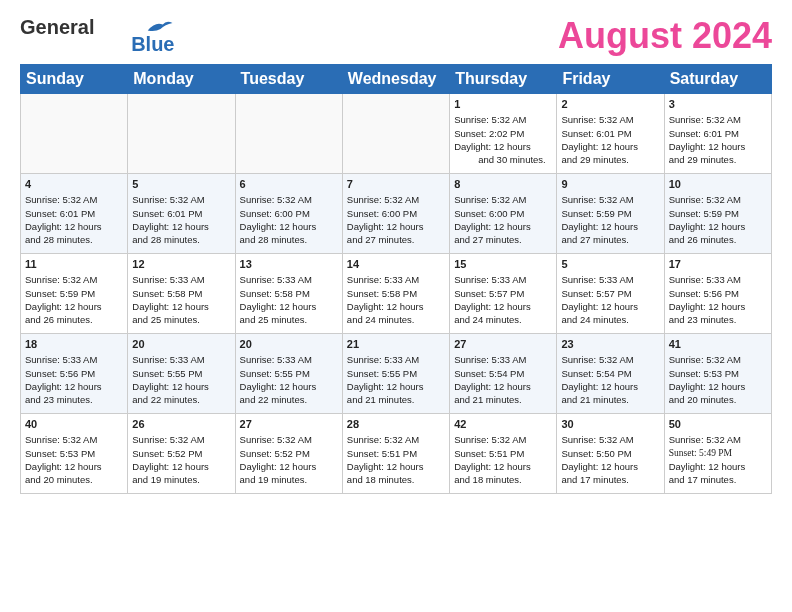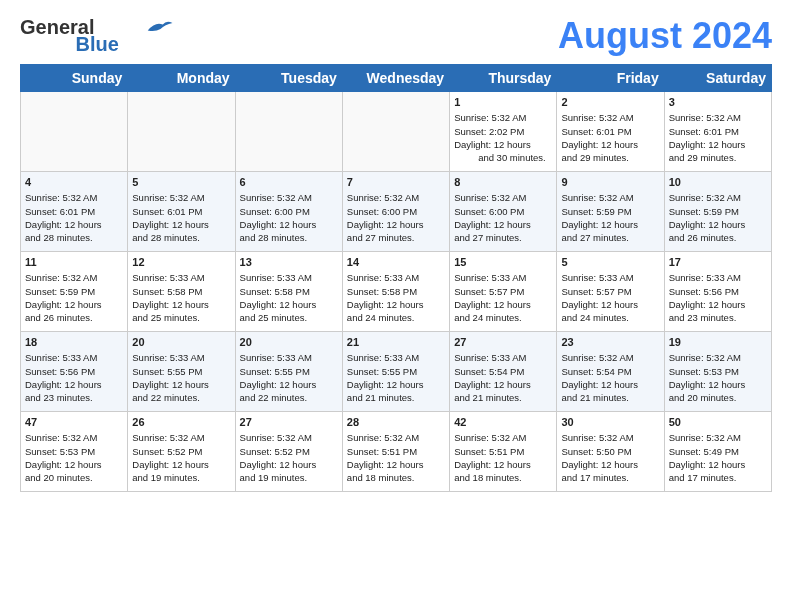--- a/index.html
+++ b/index.html
@@ -12,54 +12,54 @@
     }
     .header {
       display: flex;
       justify-content: space-between;
       align-items: flex-start;
       margin-bottom: 4px;
     }
     .logo {
       display: flex;
       flex-direction: column;
-      align-items: center;
+      align-items: flex-end;
     }
     .logo-bird {
       width: 30px;
       height: 18px;
       margin-left: 48px;
       margin-top: -4px;
     }
     .title-area {
       text-align: right;
     }
     .month-year {
       font-size: 36px;
       font-weight: bold;
-      color: #3b82f6;
+      color: #ec4899;
       line-height: 1.1;
     }
     .location {
       font-size: 15px;
       color: #333;
       font-weight: normal;
     }
     table {
       width: 100%;
       border-collapse: collapse;
       margin-top: 8px;
       font-size: 10px;
     }
     th {
       background-color: #2a6db5;
       color: #fff;
-      text-align: right;
+      text-align: left;
       padding: 5px 5px;
-      font-size: 14px;
+      font-size: 16px;
       font-weight: bold;
       border: 1px solid #2a6db5;
     }
     td {
       border: 1px solid #ccc;
       vertical-align: top;
       padding: 3px 4px;
       height: 80px;
       width: 14.28%;
       color: #222;
@@ -279,30 +279,30 @@
           <span style="display: block;">and 21 minutes.</span>
         </td>
         <td>
           <span class="day-number">23</span>
           <span style="display: block;">Sunrise: 5:32 AM</span>
           <span style="display: block;">Sunset: 5:54 PM</span>
           <span style="display: block;">Daylight: 12 hours</span>
           <span style="display: block;">and 21 minutes.</span>
         </td>
         <td>
-          <span class="day-number">19</span>
+          <span class="day-number">41</span>
           <span style="display: block;">Sunrise: 5:32 AM</span>
           <span style="display: block;">Sunset: 5:53 PM</span>
           <span style="display: block;">Daylight: 12 hours</span>
           <span style="display: block;">and 20 minutes.</span>
         </td>
       </tr>
       <tr>
         <td>
-          <span class="day-number">47</span>
+          <span class="day-number">40</span>
           <span style="display: block;">Sunrise: 5:32 AM</span>
           <span style="display: block;">Sunset: 5:53 PM</span>
           <span style="display: block;">Daylight: 12 hours</span>
           <span style="display: block;">and 20 minutes.</span>
         </td>
         <td>
           <span class="day-number">26</span>
           <span style="display: block;">Sunrise: 5:32 AM</span>
           <span style="display: block;">Sunset: 5:52 PM</span>
           <span style="display: block;">Daylight: 12 hours</span>
@@ -332,19 +332,19 @@
         <td>
           <span class="day-number">30</span>
           <span style="display: block;">Sunrise: 5:32 AM</span>
           <span style="display: block;">Sunset: 5:50 PM</span>
           <span style="display: block;">Daylight: 12 hours</span>
           <span style="display: block;">and 17 minutes.</span>
         </td>
         <td>
           <span class="day-number">50</span>
           <span style="display: block;">Sunrise: 5:32 AM</span>
-          <span style="display: block;">Sunset: 5:49 PM</span>
+          <span style="display: block; font-family: Liberation Serif, serif;">Sunset: 5:49 PM</span>
           <span style="display: block;">Daylight: 12 hours</span>
           <span style="display: block;">and 17 minutes.</span>
         </td>
       </tr>
     </tbody>
 </table>
 
 </body></html>

